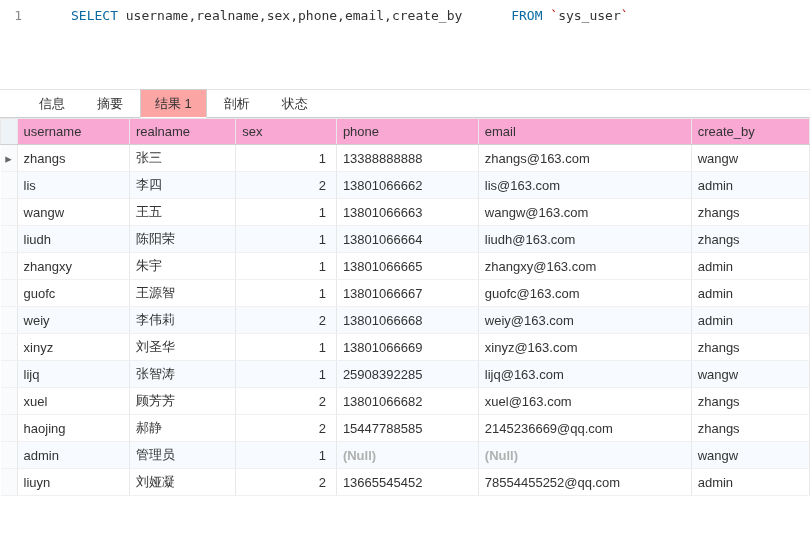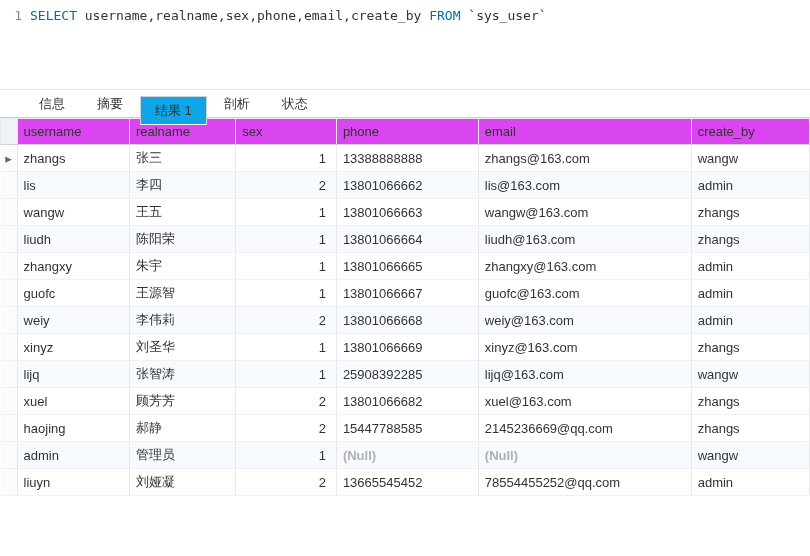--- a/index.html
+++ b/index.html
@@ -26,21 +26,21 @@
   font-size: 13px;
   line-height: 20px;
   user-select: none;
 }
 .code {
   font-family: Consolas, Menlo, monospace;
   font-size: 13px;
   line-height: 20px;
   white-space: pre;
 }
-.kw { color: #0b6aa2; }
+.kw { color: #0b6aa2; margin-left: 41px; }
 .id { color: #b80000; }
 .plain { color: #333; }
 
 .tabs {
   display: flex;
   align-items: flex-end;
   border-bottom: 1px solid #d0d0d0;
   padding-left: 24px;
   height: 28px;
 }
@@ -49,23 +49,23 @@
   font-size: 13px;
   color: #333;
   cursor: pointer;
   border: 1px solid transparent;
   border-bottom: none;
   margin-right: 2px;
 }
 .tab.active {
   border: 1px solid #d0d0d0;
   border-bottom: 1px solid #fff;
-  background: #0ea5e9;
+  background: #fca5a5;
   position: relative;
-  top: 8px;
+  top: 1px;
 }
 
 .table-wrap {
   overflow-x: auto;
 }
 table {
   border-collapse: collapse;
   width: 100%;
   table-layout: fixed;
 }
@@ -73,21 +73,21 @@
   text-align: left;
   padding: 4px 6px;
   font-size: 13px;
   border-right: 1px solid #e8e8e8;
   border-bottom: 1px solid #f0f0f0;
   white-space: nowrap;
   overflow: hidden;
   text-overflow: ellipsis;
 }
 th {
-  background: #d946ef;
+  background: #f9a8d4;
   font-weight: normal;
   color: #333;
   border-bottom: 1px solid #d0d0d0;
   border-top: 1px solid #e8e8e8;
   height: 26px;
 }
 th:first-child {
   background: #eef3f8;
   border-left: 1px solid #e8e8e8;
 }

